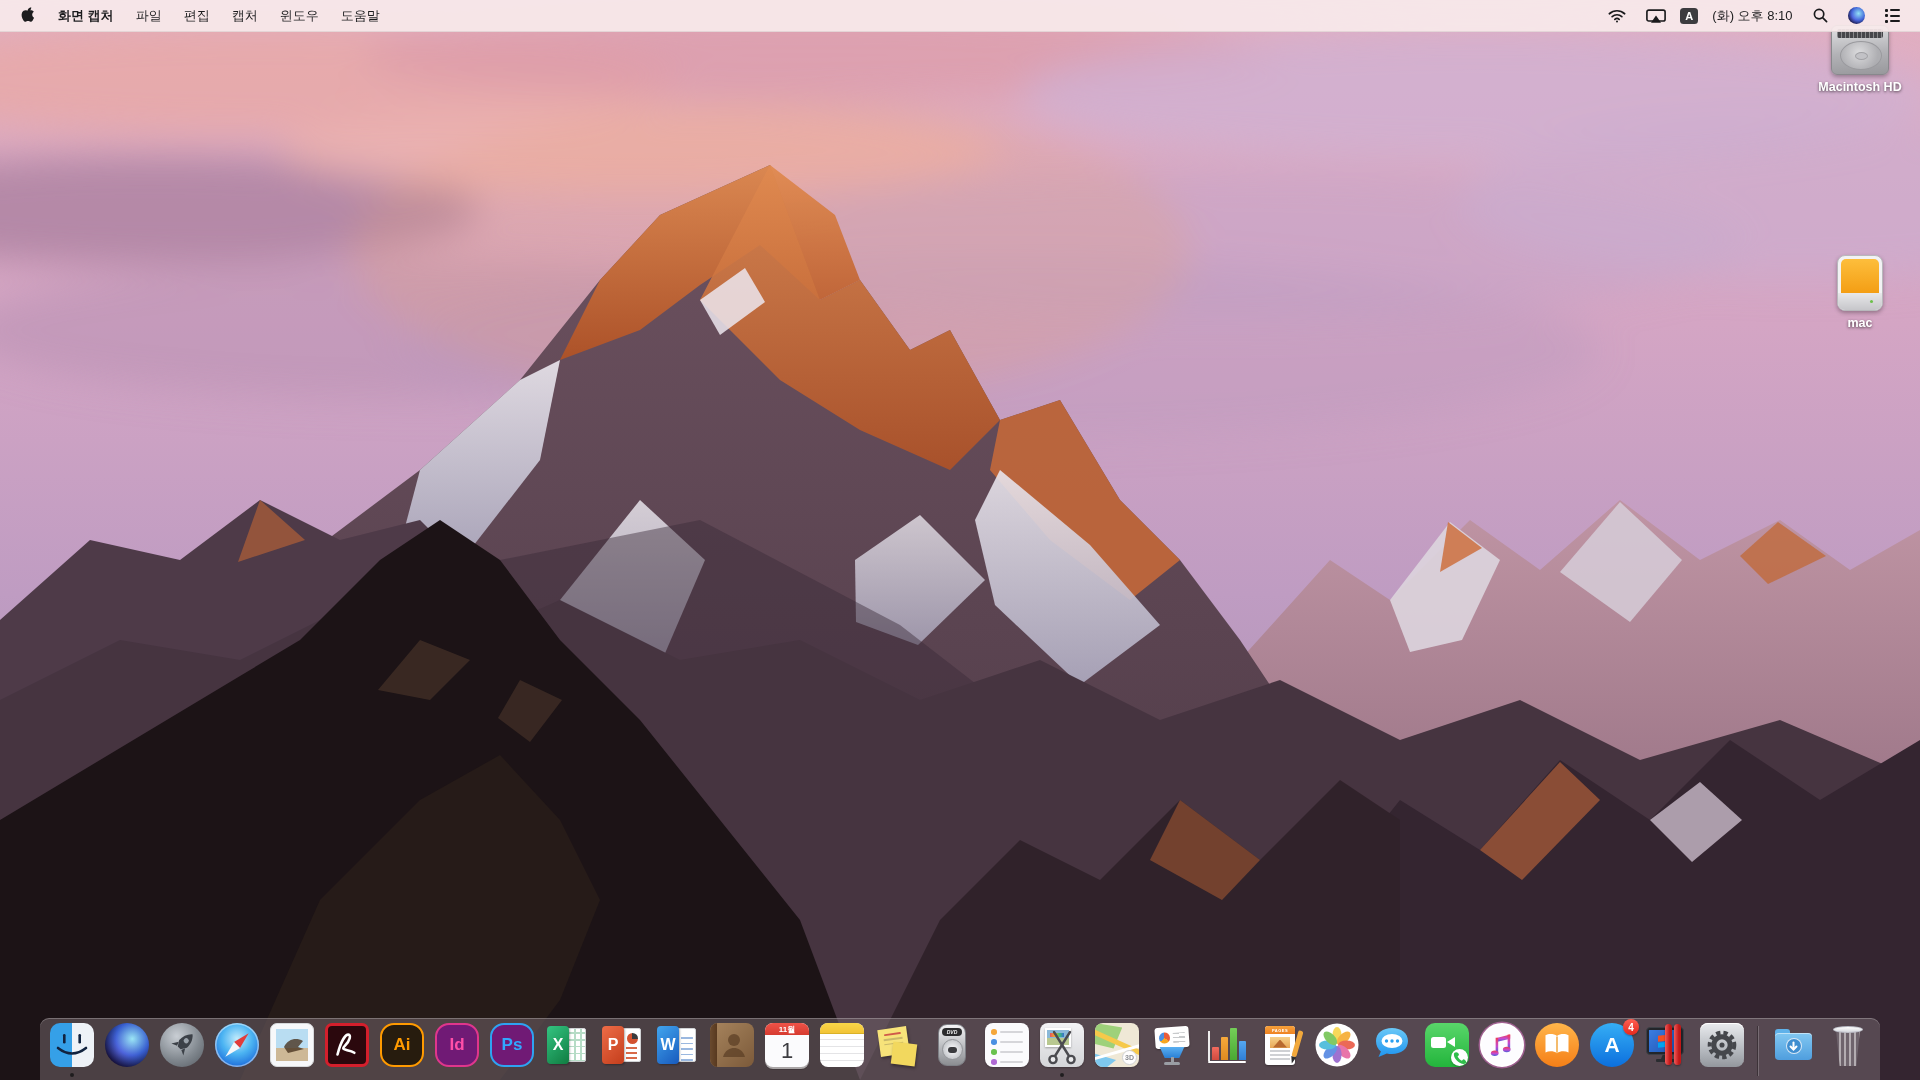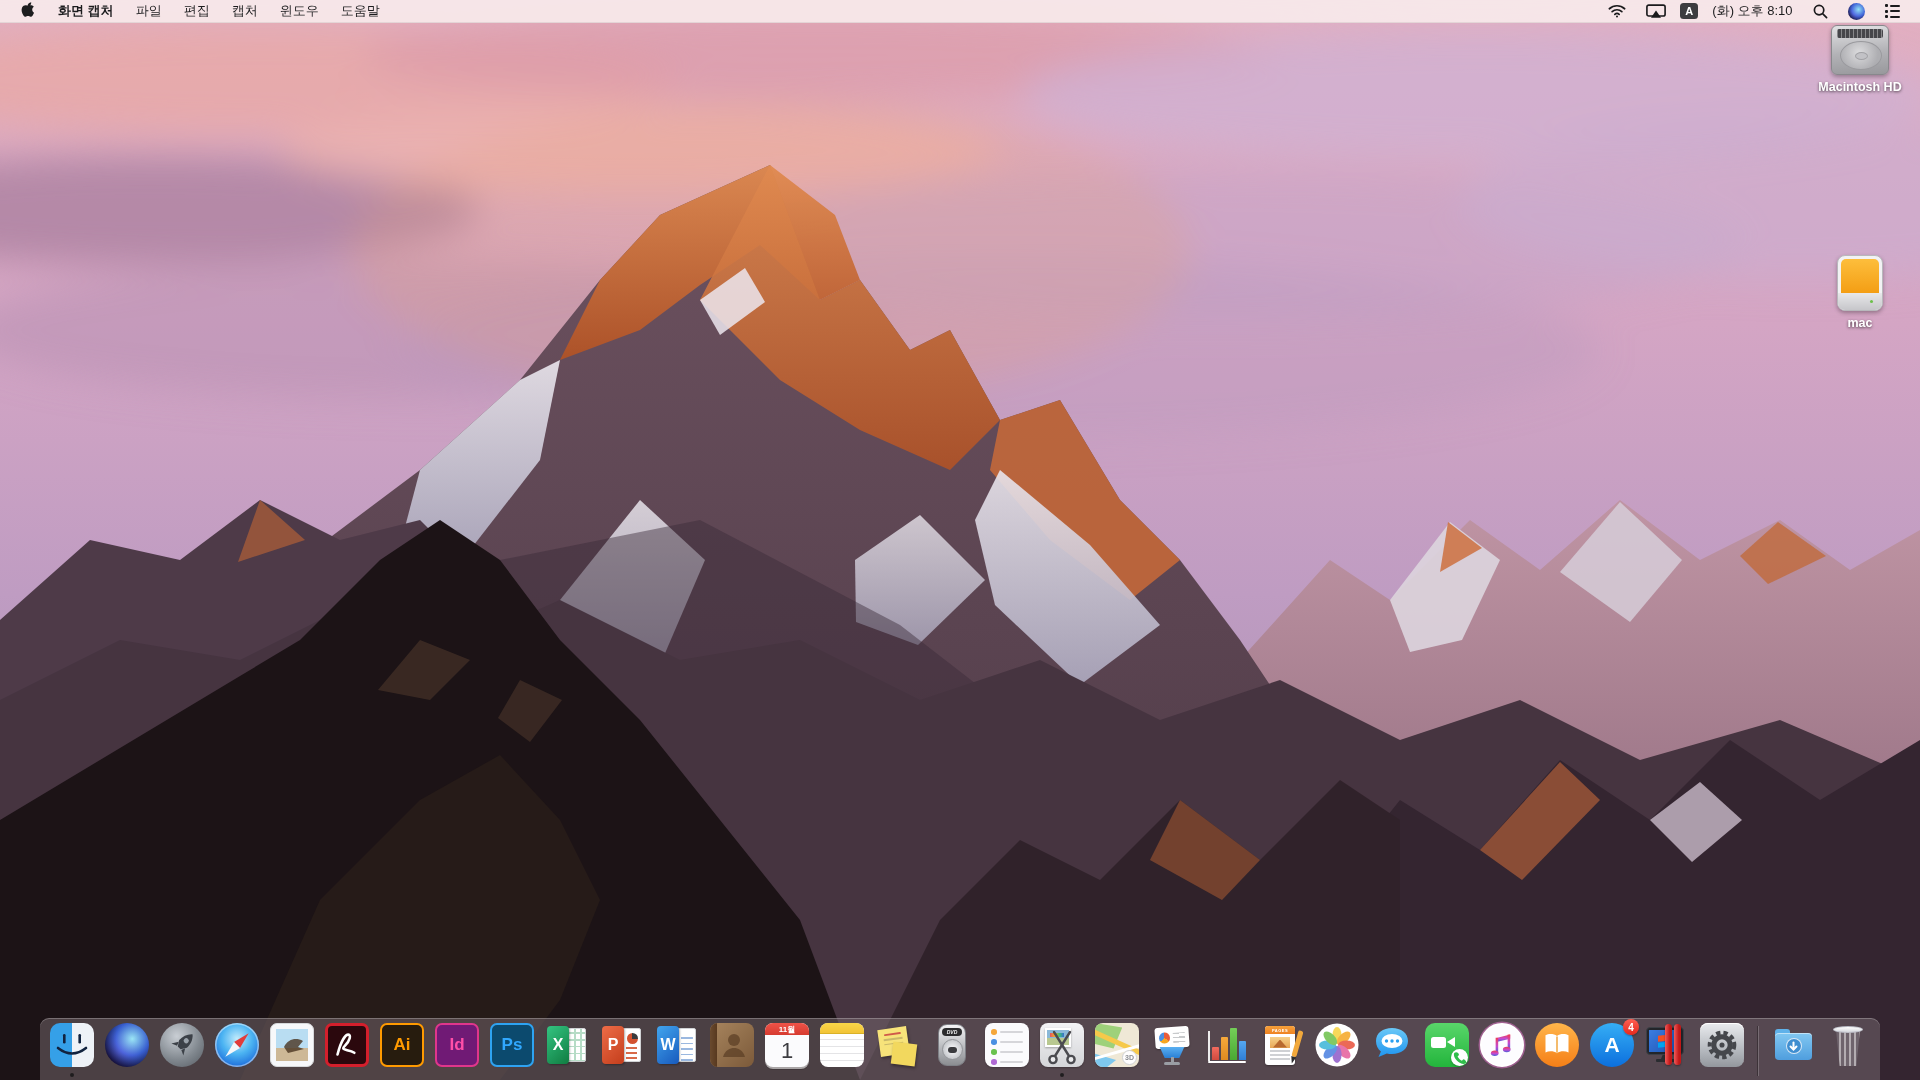--- a/index.html
+++ b/index.html
@@ -3,21 +3,21 @@
 <meta charset="utf-8">
 <style>
   * { margin:0; padding:0; box-sizing:border-box; }
   html,body { width:1920px; height:1080px; overflow:hidden; font-family:"Liberation Sans","DejaVu Sans",sans-serif; }
   body { position:relative; background:#9c88a8; }
 
   
   .wallpaper { position:absolute; inset:0; width:1920px; height:1080px; display:block; }
 
   
-  .menubar { position:absolute; top:0; left:0; right:0; height:23px;
+  .menubar { position:absolute; top:0; left:0; right:0; height:32px;
     background:rgba(248,233,235,.93); border-bottom:1px solid rgba(0,0,0,.07);
     display:flex; align-items:center; justify-content:space-between;
     font-size:13px; color:#1c1c1e; z-index:50;gap:20px; }
   .mb-left, .mb-right { display:flex; align-items:center; height:100%; }
   .mb-left { padding-left:14px; gap:0; }
   .mi { padding:0 11px; height:100%; display:flex; align-items:center; white-space:nowrap; cursor:default; }
   .mi.app { font-weight:bold; }
   .apple { padding:0 12px 0 6px; display:flex; align-items:center; height:100%; }
   .mb-right { padding-right:14px; gap:8px; }
   .sicon { display:flex; align-items:center; justify-content:center; height:100%; padding:0 6px; }
@@ -67,24 +67,24 @@
   .ic-siri { border-radius:50%;
     background: radial-gradient(circle at 62% 36%, rgba(160,240,255,.95), rgba(62,108,235,.85) 42%, rgba(18,16,58,.97) 76%),
                 radial-gradient(circle at 30% 68%, rgba(240,70,170,.85), rgba(30,20,80,0) 55%), #141432; }
   .ic-launch { border-radius:50%; background:radial-gradient(circle at 38% 30%, #c9ced4, #80878e 58%, #545a61); }
   .ic-safari { border-radius:50%; background:radial-gradient(circle at 50% 36%, #c2ebfc, #4cb4f2 42%, #1f70dc 78%, #1a5cc0);
     box-shadow:inset 0 0 0 1.5px rgba(255,255,255,.45); }
   .ic-mail { border-radius:7px; background:#f7f8fa; border:1px solid #d6d8da; }
   .mail-pic { position:absolute; left:5px; top:5px; right:5px; bottom:5px;
     background:linear-gradient(#b9ddf2 0 58%, #cdb896 58%); overflow:hidden; }
   .ic-acro { border-radius:7px; background:#2b080d; border:3px solid #d41f2c; }
-  .tile { border-radius:7px; display:flex; align-items:center; justify-content:center; font-weight:bold; font-size:17px; }
+  .tile { border-radius:14px; display:flex; align-items:center; justify-content:center; font-weight:bold; font-size:17px; }
   .tile-ai { background:#271c0e; border:2.5px solid #ff9a00; color:#ff9a00; }
   .tile-id { background:#701a75; border:2.5px solid #e0368c; color:#ff4fa8; }
-  .tile-ps { background:#0c4a6e; border:2.5px solid #2ea3f2; color:#31a8ff; }
+  .tile-ps { background:#701a75; border:2.5px solid #2ea3f2; color:#31a8ff; }
   .off-plate { position:absolute; left:2px; top:3px; width:22px; height:38px; border-radius:4px;
     display:flex; align-items:center; justify-content:center; color:#fff; font-weight:bold; font-size:16px; z-index:2;
     box-shadow:1px 1px 2px rgba(0,0,0,.3); }
   .xl-plate { background:linear-gradient(135deg,#33c481,#107c41); }
   .pp-plate { background:linear-gradient(135deg,#ed6c47,#c43e1c); }
   .wd-plate { background:linear-gradient(135deg,#41a5ee,#185abd); }
   .off-sheet { position:absolute; right:3px; top:5px; width:19px; height:34px; background:#fff; border-radius:2px; z-index:1;
     border:.5px solid #d0d2d4; }
   .xl-sheet { background-image:
       repeating-linear-gradient(0deg,#b6dcc6 0 1.4px, transparent 1.4px 6.8px),

